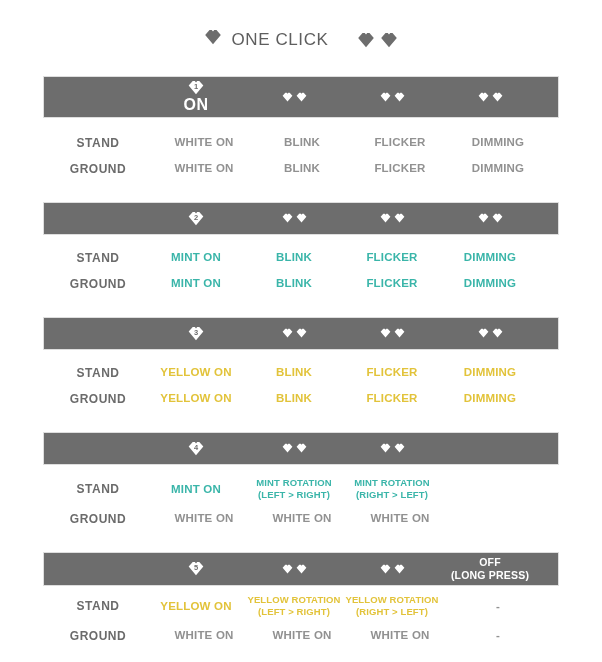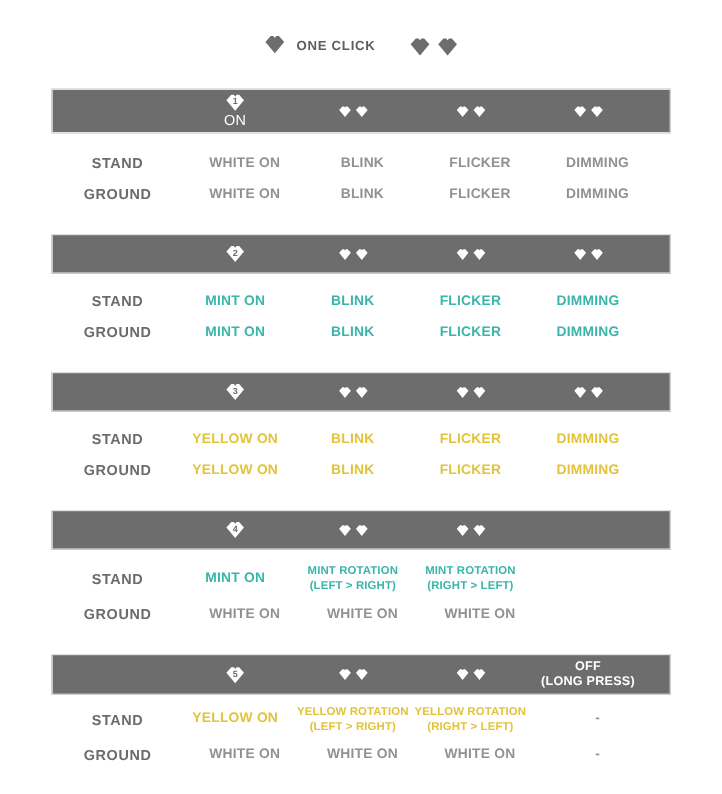--- a/index.html
+++ b/index.html
@@ -7,33 +7,33 @@
     width:602px;height:662px;background:#ffffff;overflow:hidden;
     font-family:"Liberation Sans", sans-serif;
     -webkit-font-smoothing:antialiased;
   }
   .legend{
     display:flex;justify-content:center;align-items:center;gap:28px;
     padding-top:29px;
   }
   .legend-item{
     display:flex;align-items:center;gap:9px;
-    color:#5e5e5e;font-weight:bold;font-size:11px;letter-spacing:.6px;
+    color:#5e5e5e;font-weight:normal;font-size:17px;letter-spacing:.6px;
   }
   .double-wrap{display:flex;gap:3px;align-items:center;}
   #sections{margin-top:26px;}
   .section{width:516px;margin:0 auto 20px auto;}
   .bar{
     background:#6d6d6d;border:1px solid #dedede;
     display:grid;grid-template-columns:repeat(5,98px);
     padding:3px 0 3px 5px;min-height:25px;
     align-items:center;justify-items:center;
   }
   .bar-col{display:flex;flex-direction:column;align-items:center;justify-content:center;line-height:1.1;}
-  .on-label{color:#ffffff;font-weight:normal;font-size:12px;letter-spacing:.4px;margin-top:1px;}
+  .on-label{color:#ffffff;font-weight:bold;font-size:16px;letter-spacing:.4px;margin-top:1px;}
   .bar-text{color:#ffffff;font-weight:bold;font-size:10.5px;letter-spacing:.2px;text-align:center;line-height:1.25;}
   .rows{padding-top:10px;}
   .section:nth-child(1) .rows{padding-top:12px;}
   .section:nth-child(4) .rows{padding-top:8px;}
   .section:nth-child(5) .rows{padding-top:4px;}
   .row{
     display:grid;grid-template-columns:repeat(5,98px);padding-left:6px;
     align-items:center;justify-items:center;min-height:26px;
   }
   .row.tall{min-height:33px;}

